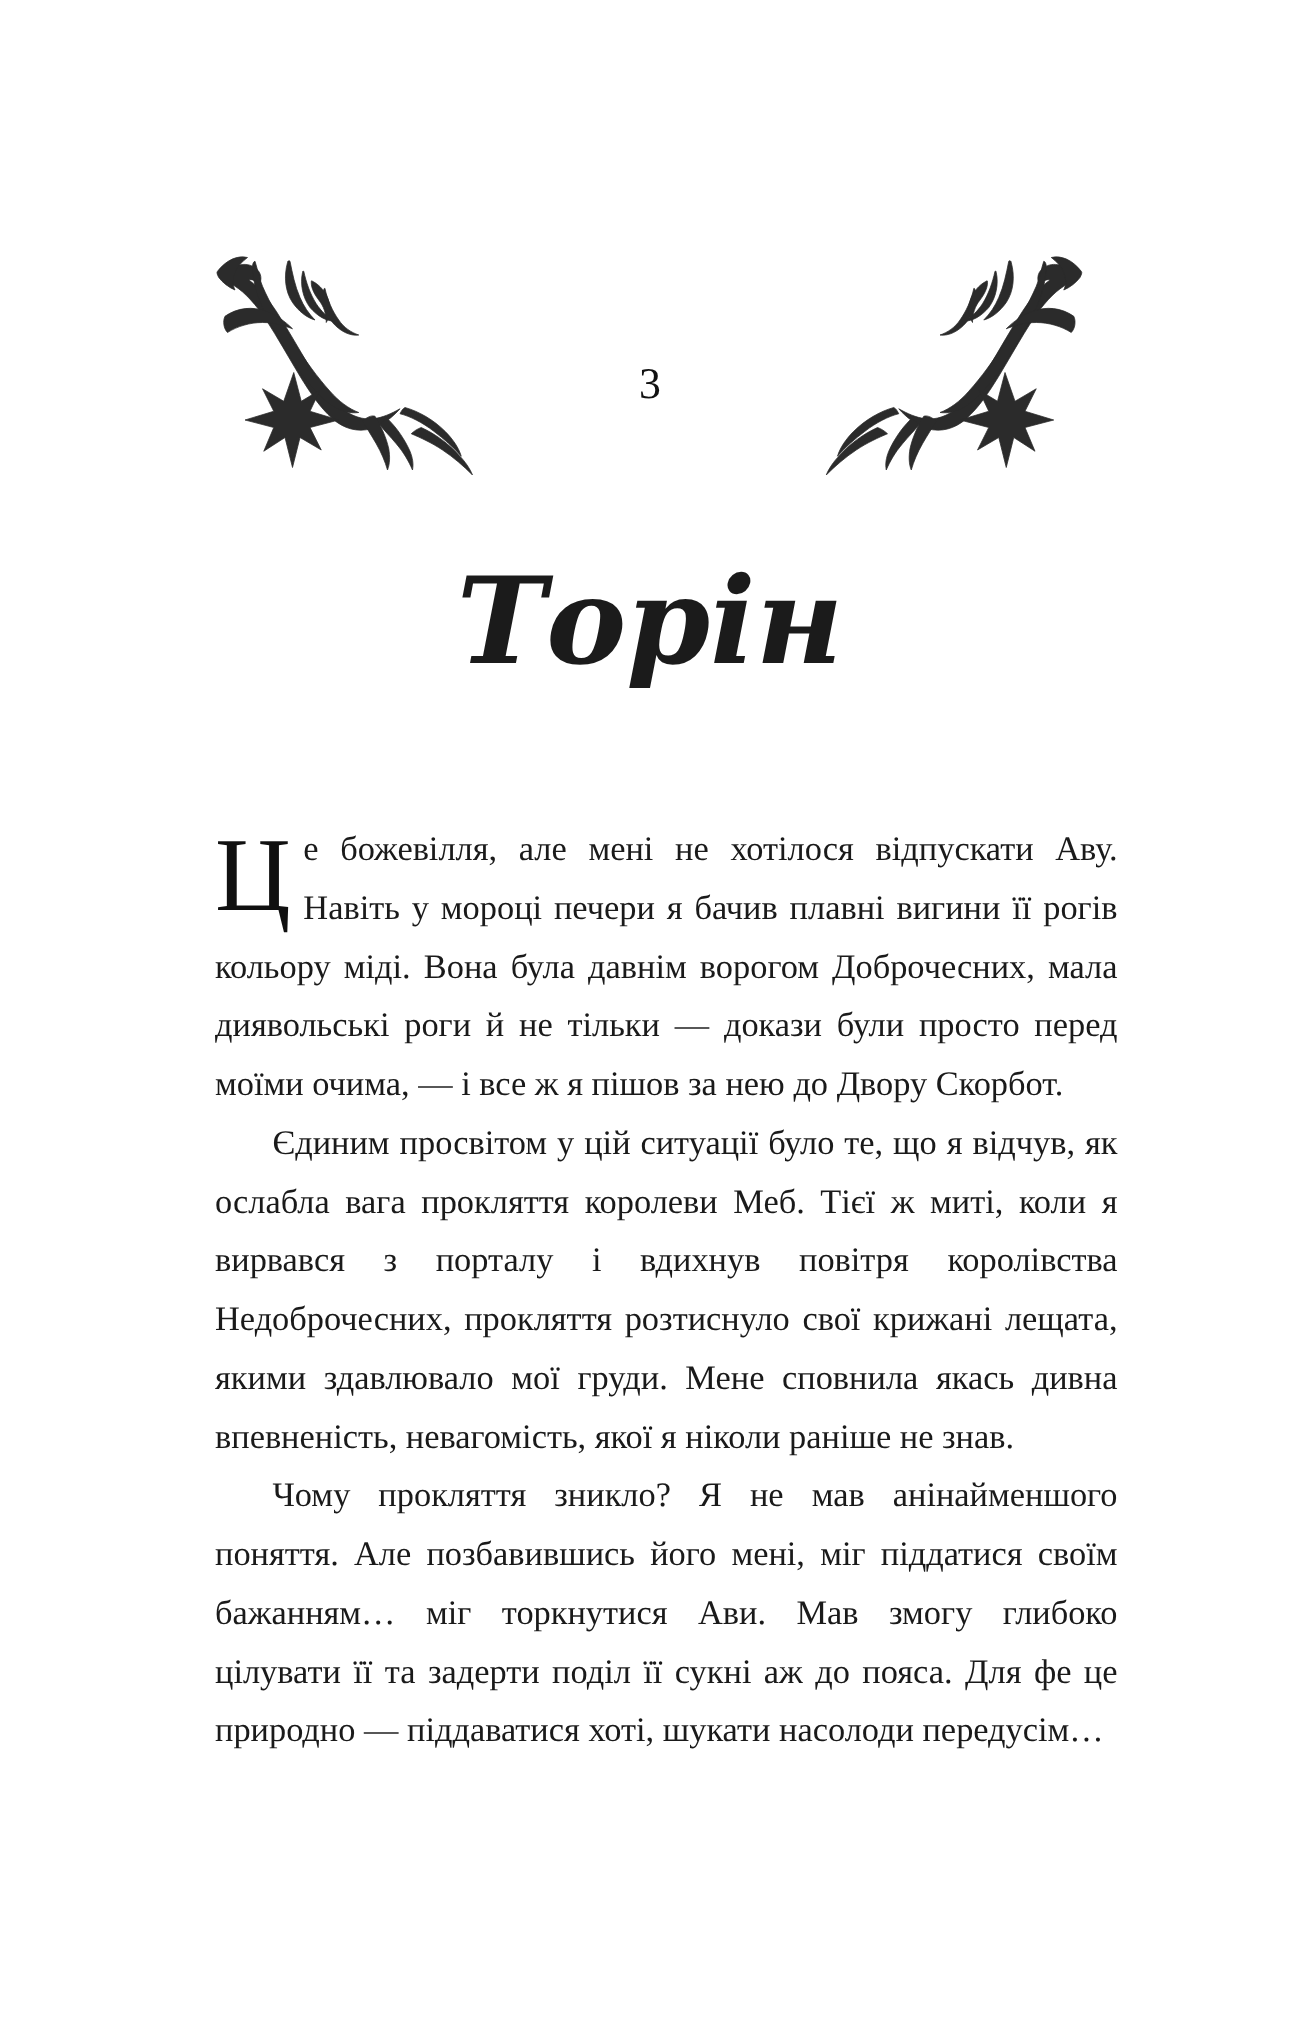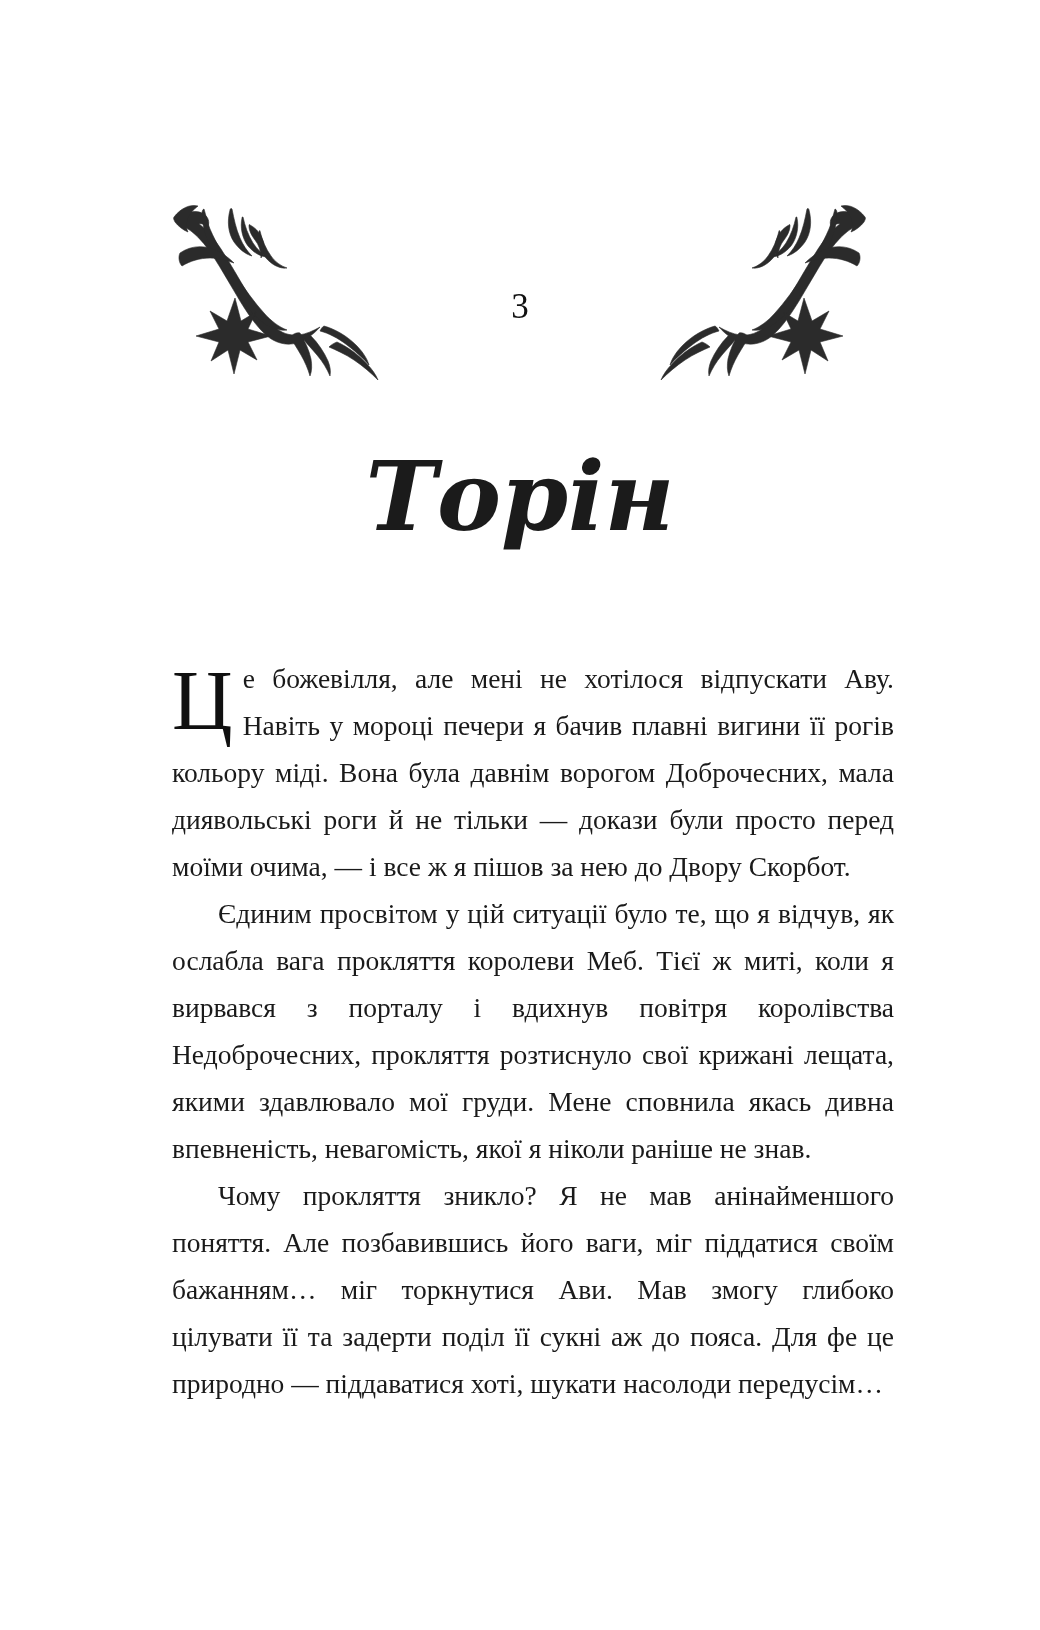--- a/index.html
+++ b/index.html
@@ -209,16 +209,16 @@
 
   <div class="chapter-title">
     <svg viewBox="0 0 300 160" xmlns="http://www.w3.org/2000/svg" aria-hidden="true">
       <text class="script-text" x="150" y="112" text-anchor="middle">Торін</text>
     </svg>
   </div>
 
   <div class="body-copy">
     <p class="first"><span class="dropcap">Ц</span><span>е божевілля, але мені не хотілося відпускати Аву. Навіть у мороці печери я бачив плавні вигини її рогів кольору міді. Вона була давнім ворогом Доброчесних, мала диявольські роги й не тільки — докази були просто перед моїми очима, — і все ж я пішов за нею до Двору Скорбот.</span></p>
     <p><span>Єдиним просвітом у цій ситуації було те, що я відчув, як ослабла вага прокляття королеви Меб. Тієї ж миті, коли я вирвався з порталу і вдихнув повітря королівства Недоброчесних, прокляття розтиснуло свої крижані лещата, якими здавлювало мої груди. Мене сповнила якась дивна впевненість, невагомість, якої я ніколи раніше не знав.</span></p>
-    <p><span>Чому прокляття зникло? Я не мав анінайменшого поняття. Але позбавившись його ваги, міг піддатися своїм бажанням… міг торкнутися Ави. Мав змогу глибоко цілувати її та задерти поділ її сукні аж до пояса. Для фе це природно — піддаватися хоті, шукати насолоди передусім…</span></p>
+    <p><span>Чому прокляття зникло? Я не мав анінайменшого поняття. Але позбавившись його мені, міг піддатися своїм бажанням… міг торкнутися Ави. Мав змогу глибоко цілувати її та задерти поділ її сукні аж до пояса. Для фе це природно — піддаватися хоті, шукати насолоди передусім…</span></p>
   </div>
 
 </div>
 
 </body></html>

